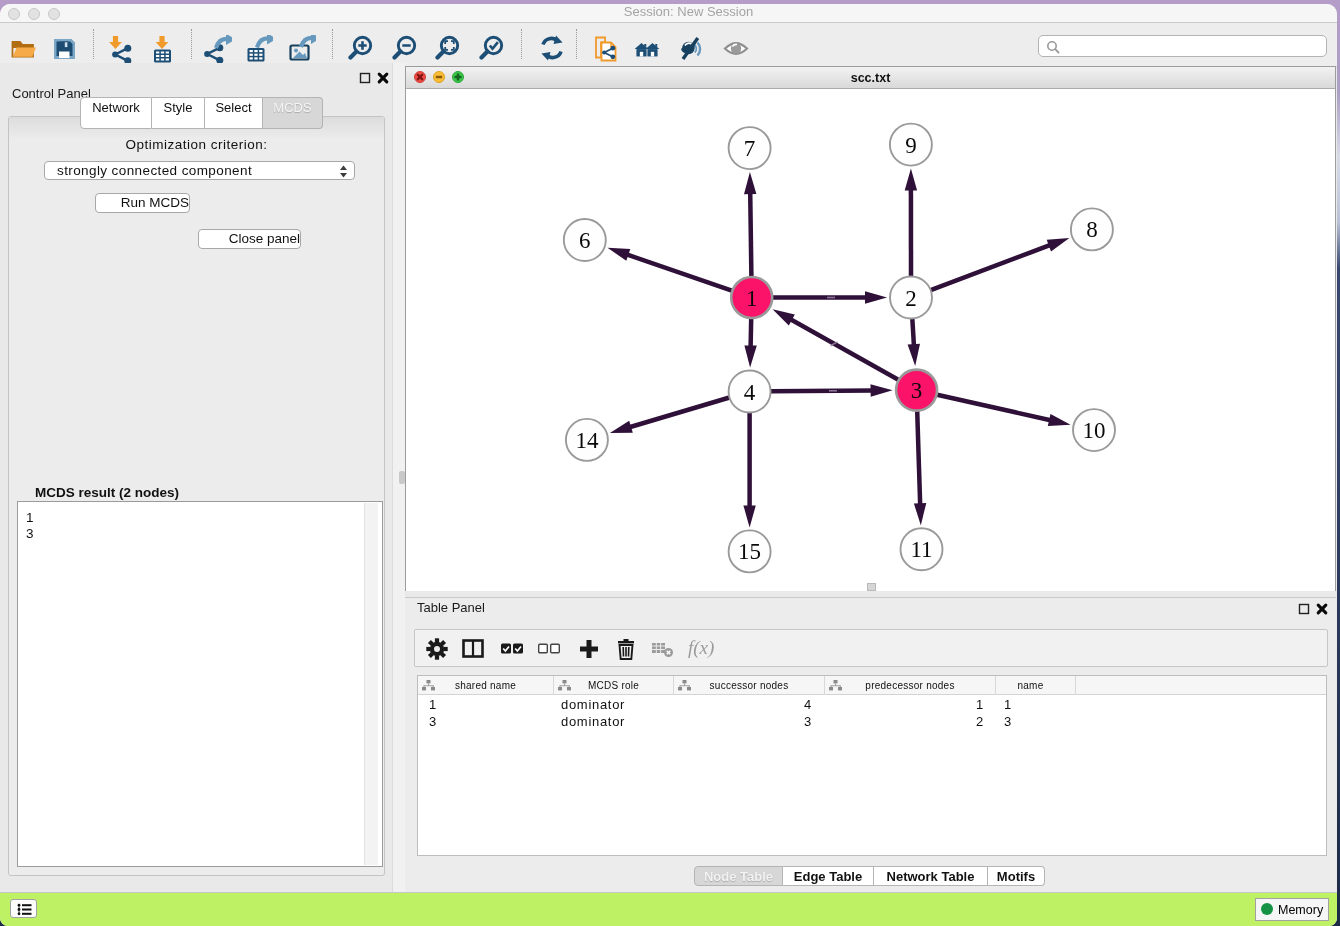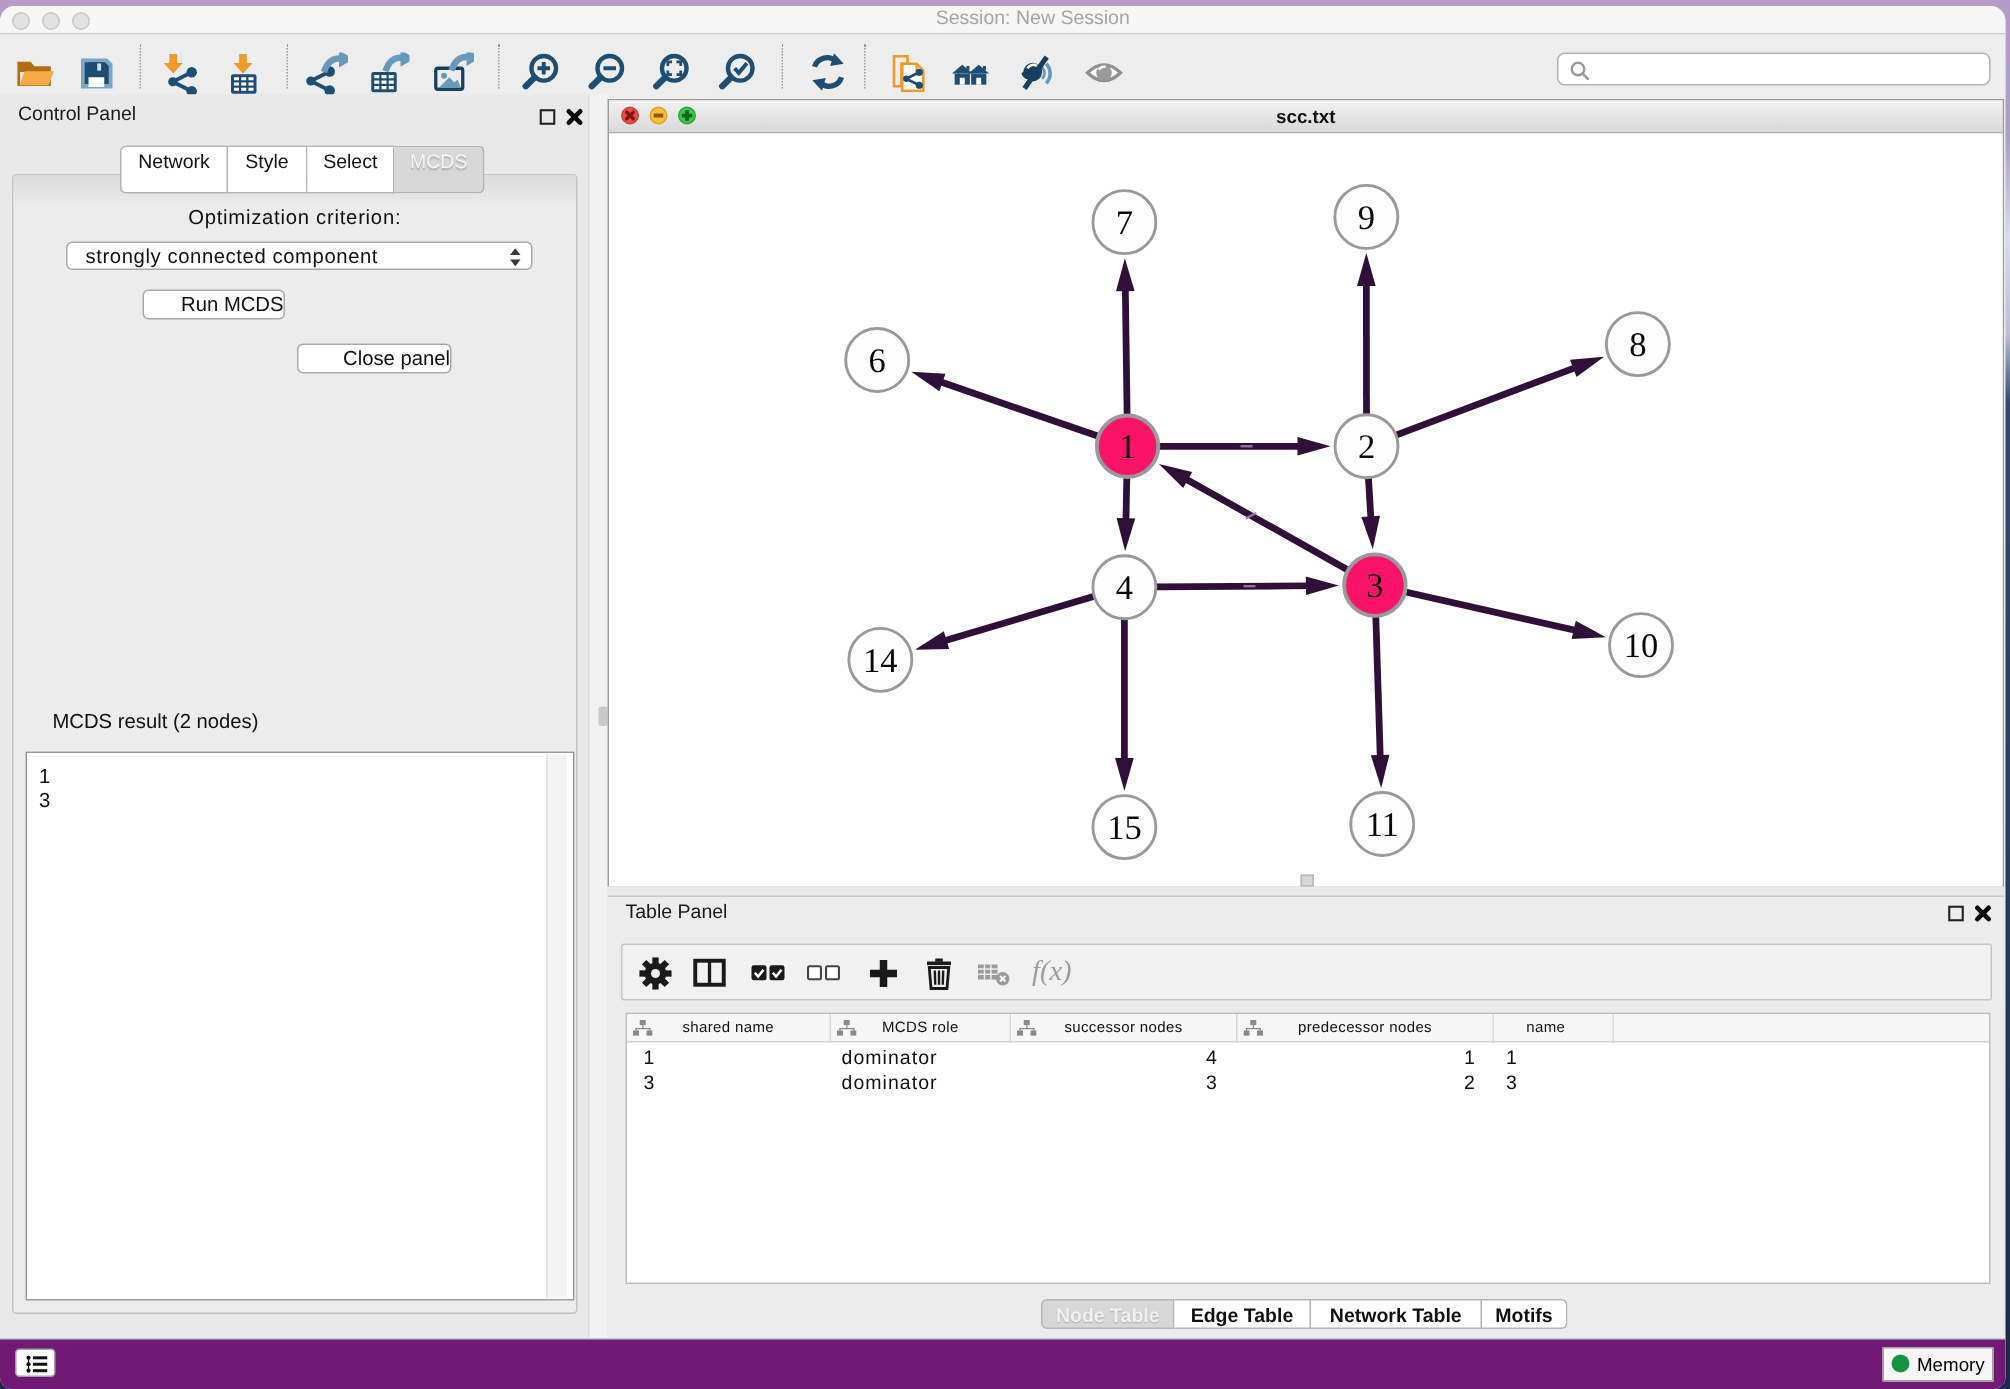--- a/index.html
+++ b/index.html
@@ -18,21 +18,21 @@
 .pane{position:absolute;left:8px;top:53px;width:377px;height:760px;background:#ececec;border:1px solid #c3c3c3;border-radius:3px;}
 .paneband{position:absolute;left:0;top:0;width:100%;height:22px;background:linear-gradient(180deg,#dcdcdc,#ececec);}
 .tabs{position:absolute;left:80px;top:34px;height:32px;display:flex;font-size:13px;}
 .tab{background:#fff;border:1px solid #b4b4b4;border-left:none;color:#111;text-align:center;line-height:19px;}
 .tab.first{border-left:1px solid #b4b4b4;border-radius:4px 0 0 4px;}
 .tab.sel{background:#d7d7d7;color:#f5f5f5;border-radius:0 4px 4px 0;text-shadow:0 1px 1px #aaa;}
 .optlabel{position:absolute;left:0;top:20px;width:100%;text-align:center;font-size:13.5px;color:#111;letter-spacing:0.5px;}
 .dropdown{position:absolute;left:35px;top:44px;width:311px;height:19px;background:#fff;border:1px solid #a8a8a8;border-radius:4px;font-size:13.5px;line-height:17px;padding-left:12px;color:#111;letter-spacing:0.4px;}
 .btn{position:absolute;top:76px;height:20px;background:#fff;border:1px solid #a8a8a8;border-radius:4px;font-size:13.5px;text-align:right;line-height:18px;color:#111;}
 .resultbox{position:absolute;left:8px;top:384px;width:366px;height:366px;background:#fff;border:1px solid #9b9b9b;}
-.resultlabel{position:absolute;left:22px;top:356px;background:#ececec;padding:0 4px;font-size:13.5px;color:#111;}
+.resultlabel{position:absolute;left:22px;top:368px;background:#ececec;padding:0 4px;font-size:13.5px;color:#111;font-weight:bold;}
 .rscroll{position:absolute;right:4px;top:1px;bottom:1px;width:14px;background:#f3f3f3;border-left:1px solid #e2e2e2;}
 .rline{font-size:13.5px;color:#111;line-height:15.6px;padding:8px 0 0 8px;}
 
 .vsplit{position:absolute;left:392px;top:59px;width:13px;height:830px;background:#f1f1f1;border-left:1px solid #dcdcdc;}
 .vhandle{position:absolute;left:6px;top:408px;width:6px;height:13px;background:#c9c9c9;border-radius:2px;}
 
 .netwin{position:absolute;left:405px;top:62px;width:931px;height:525px;background:#fff;border:1px solid #9c9c9c;}
 .nettitle{position:absolute;left:0;top:0;width:100%;height:22px;background:linear-gradient(180deg,#f2f2f2,#d9d9d9);border-bottom:1px solid #ababab;}
 .nt-text{position:absolute;top:4px;width:100%;text-align:center;font-size:12.5px;font-weight:bold;color:#111;}
 .tlb{position:absolute;top:4px;width:12px;height:12px;border-radius:50%;}
@@ -41,21 +41,21 @@
 
 .tpanel{position:absolute;left:405px;top:593px;width:931px;height:295px;background:#ececec;border-top:1px solid #c9c9c9;}
 .table{position:absolute;left:12px;top:77px;width:910px;height:181px;background:#fff;border:1px solid #bdbdbd;}
 .thead{position:absolute;left:0;top:0;width:100%;height:19px;background:#f6f6f6;border-bottom:1px solid #d4d4d4;font-size:12.5px;color:#111;}
 .th{position:absolute;top:0;height:19px;border-right:1px solid #d8d8d8;display:flex;align-items:center;justify-content:center;letter-spacing:0.25px;font-size:10px;}
 .hicon{position:absolute;left:4px;top:4px;}
 .trow{position:absolute;font-size:13px;letter-spacing:0.7px;color:#111;height:17px;line-height:17px;}
 .btabs{position:absolute;left:289px;top:268px;height:20px;display:flex;font-size:13px;font-weight:bold;}
 .btab{background:#fff;border:1px solid #b4b4b4;border-left:none;text-align:center;line-height:19px;color:#111;}
 
-.status{position:absolute;left:0;top:888px;width:100%;height:34px;background:#701a75;border-top:1px solid #c7c7c7;}
+.status{position:absolute;left:0;top:888px;width:100%;height:34px;background:#bef264;border-top:1px solid #c7c7c7;}
 .lbtn{position:absolute;left:10px;top:6px;width:27px;height:19px;background:#fdfdfd;border:1px solid #a2a2a2;border-radius:3px;}
 .membtn{position:absolute;left:1255px;top:5px;width:74px;height:23px;background:#f6f6f6;border:1px solid #a2a2a2;font-size:12.5px;line-height:22px;white-space:nowrap;overflow:visible;}
 svg{display:block;}
 .nl{font-family:"Liberation Serif",serif;font-size:23px;fill:#0a0a0a;text-anchor:middle;}
 </style>
 </head>
 <body>
 <div class="window">
   <div class="titlebar">
     <div class="tl" style="left:8px"></div>
@@ -222,21 +222,21 @@
 <path d="M9.5 11.5 A 4.5 4.5 0 0 1 14 9.5" stroke="#fff" stroke-width="1.6" fill="none"></path>
       </svg>
       <div class="search">
         <svg style="position:absolute;left:6px;top:3px;" width="16" height="16" viewBox="0 0 16 16">
           <circle cx="7" cy="7" r="4.2" fill="none" stroke="#9a9a9a" stroke-width="1.6"></circle>
           <line x1="10.2" y1="10.2" x2="13.5" y2="13.5" stroke="#9a9a9a" stroke-width="1.8" stroke-linecap="round"></line>
         </svg>
       </div>
     </div>
   <div class="cpanel">
-    <div class="phead" style="left:12px;top:5px;">Control Panel</div>
+    <div class="phead" style="left:12px;top:23px;">Control Panel</div>
       <svg style="position:absolute;left:359px;top:9px;" width="13" height="13" viewBox="0 0 13 13">
         <rect x="1.5" y="1.5" width="9" height="9" fill="none" stroke="#222" stroke-width="1.4"></rect>
       </svg>
       <svg style="position:absolute;left:376px;top:8px;" width="14" height="14" viewBox="0 0 14 14">
         <g stroke="#0a0a0a" stroke-width="3.1" stroke-linecap="round">
           <line x1="3.2" y1="3.2" x2="10.8" y2="10.8"></line>
           <line x1="10.8" y1="3.2" x2="3.2" y2="10.8"></line>
         </g>
       </svg>
     <div class="pane">

